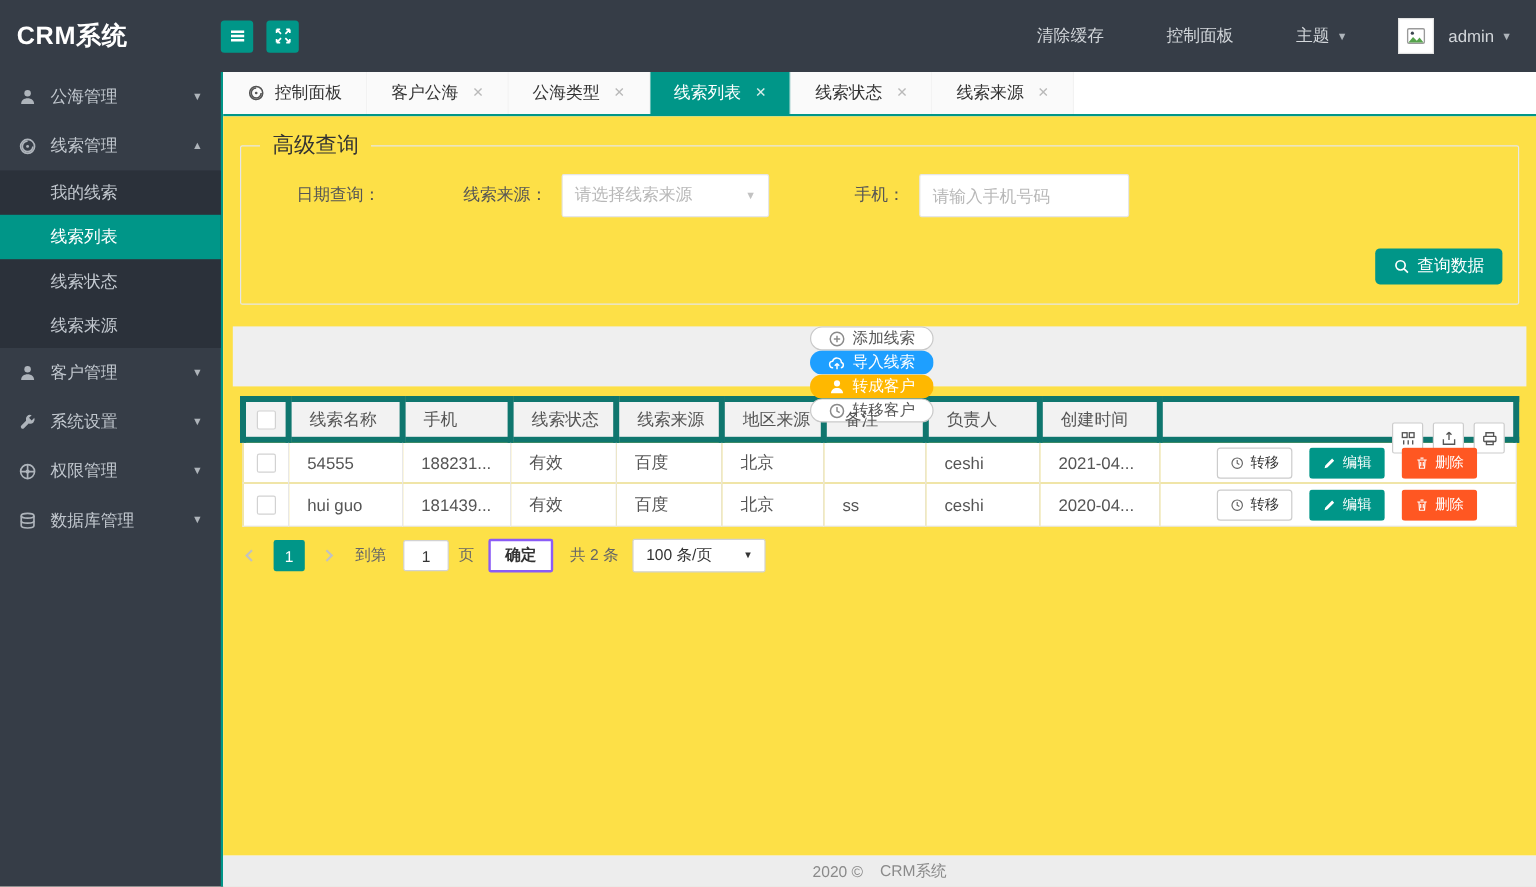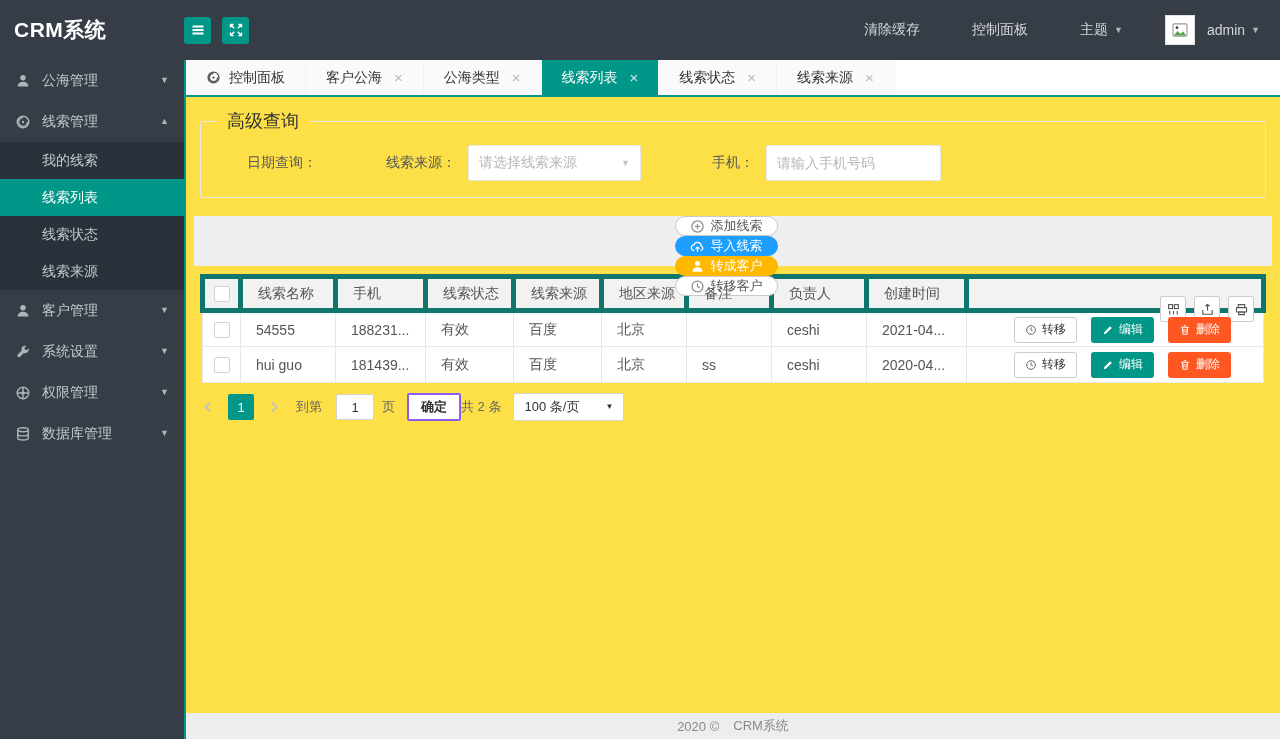--- a/index.html
+++ b/index.html
@@ -77,21 +77,21 @@
   .btn-teal { background:#009688; color:#fff; }
   .btn-orange { background:#FF5722; color:#fff; }
 
   
   .pager { display:flex; align-items:center; margin:10px 14px 0; font-size:13px; color:#666; }
   .pg-arrow { width:16px; height:16px; color:#c2c2c2; cursor:pointer; }
   .pg-cur { width:26px; height:26px; background:#009688; color:#fff; border-radius:2px; display:flex; align-items:center; justify-content:center; margin:0 12px; font-size:13px; cursor:pointer; }
   .pg-text { margin:0 6px 0 14px; color:#666; }
   .pg-input { width:38px; height:26px; border:1px solid #d2d2d2; border-radius:2px; text-align:center; font-size:13px; color:#333; outline:none; margin:0 8px; }
   .pg-confirm { height:28px; padding:0 12px; background:#fff; border:2px solid #8b5cf6; border-radius:2px; font-size:13px; font-weight:600; color:#333; margin-left:12px; cursor:pointer; }
-  .pg-total { }
+  .pg-total { margin-left:14px; }
   .pg-size { height:28px; border:1px solid #d2d2d2; border-radius:2px; background:#fff; display:flex; align-items:center; padding:0 10px; margin-left:12px; color:#333; cursor:pointer; }
   .pg-size .caret { color:#333; margin-left:26px; font-size:8px; }
 
   
   .footer { position:absolute; bottom:0; left:0; right:0; height:26px; background:#ededed; display:flex; align-items:center; justify-content:center; font-size:13px; color:#8a8a8a; gap:14px; }
 
   .ic { display:inline-block; flex:none; }
   svg.defs { position:absolute; width:0; height:0; overflow:hidden; }
 </style>
 </head>
@@ -319,20 +319,28 @@
             <span class="q-label">线索来源：</span>
             <div class="q-select">
               <span>请选择线索来源</span>
               <span class="caret">▼</span>
             </div>
           </div>
           <div class="q-item m3" style="display:flex;align-items:center;">
             <span class="q-label">手机：</span>
             <input class="q-input" style="width: 175px;" placeholder="请输入手机号码">
           </div>
+        </div>
+        <div class="q-submit-row">
+          <button class="btn-primary">
+            <svg class="ic">
+                <use href="#i-search"></use>
+              </svg>
+            <span>查询数据</span>
+          </button>
         </div>
       </fieldset>
 
       <div class="toolbar">
         <div class="pill ghost">
           <svg class="ic">
               <use href="#i-plus-circle"></use>
             </svg>
           <span>添加线索</span>
         </div>

